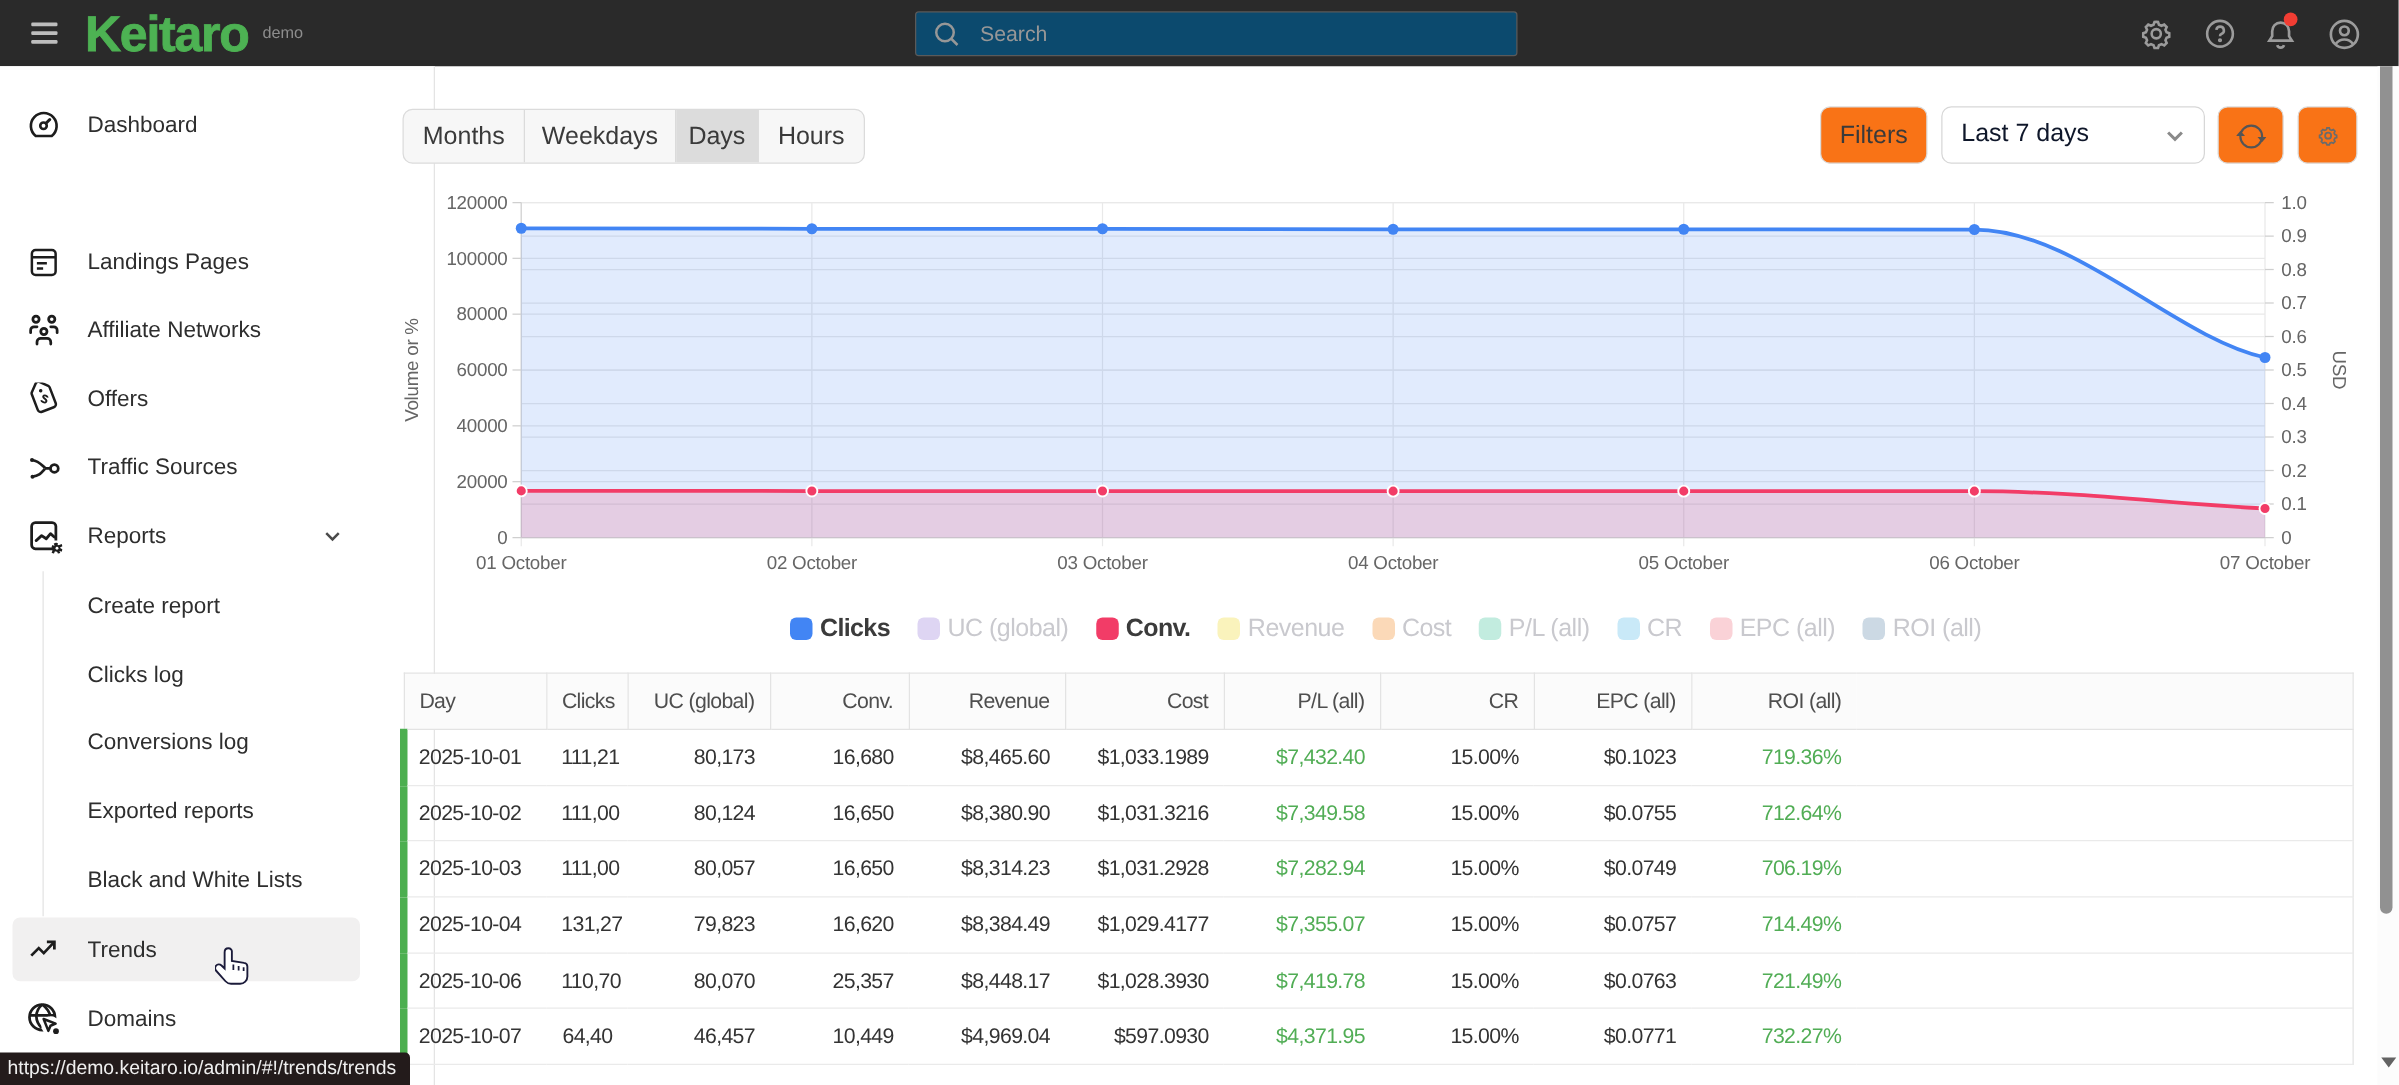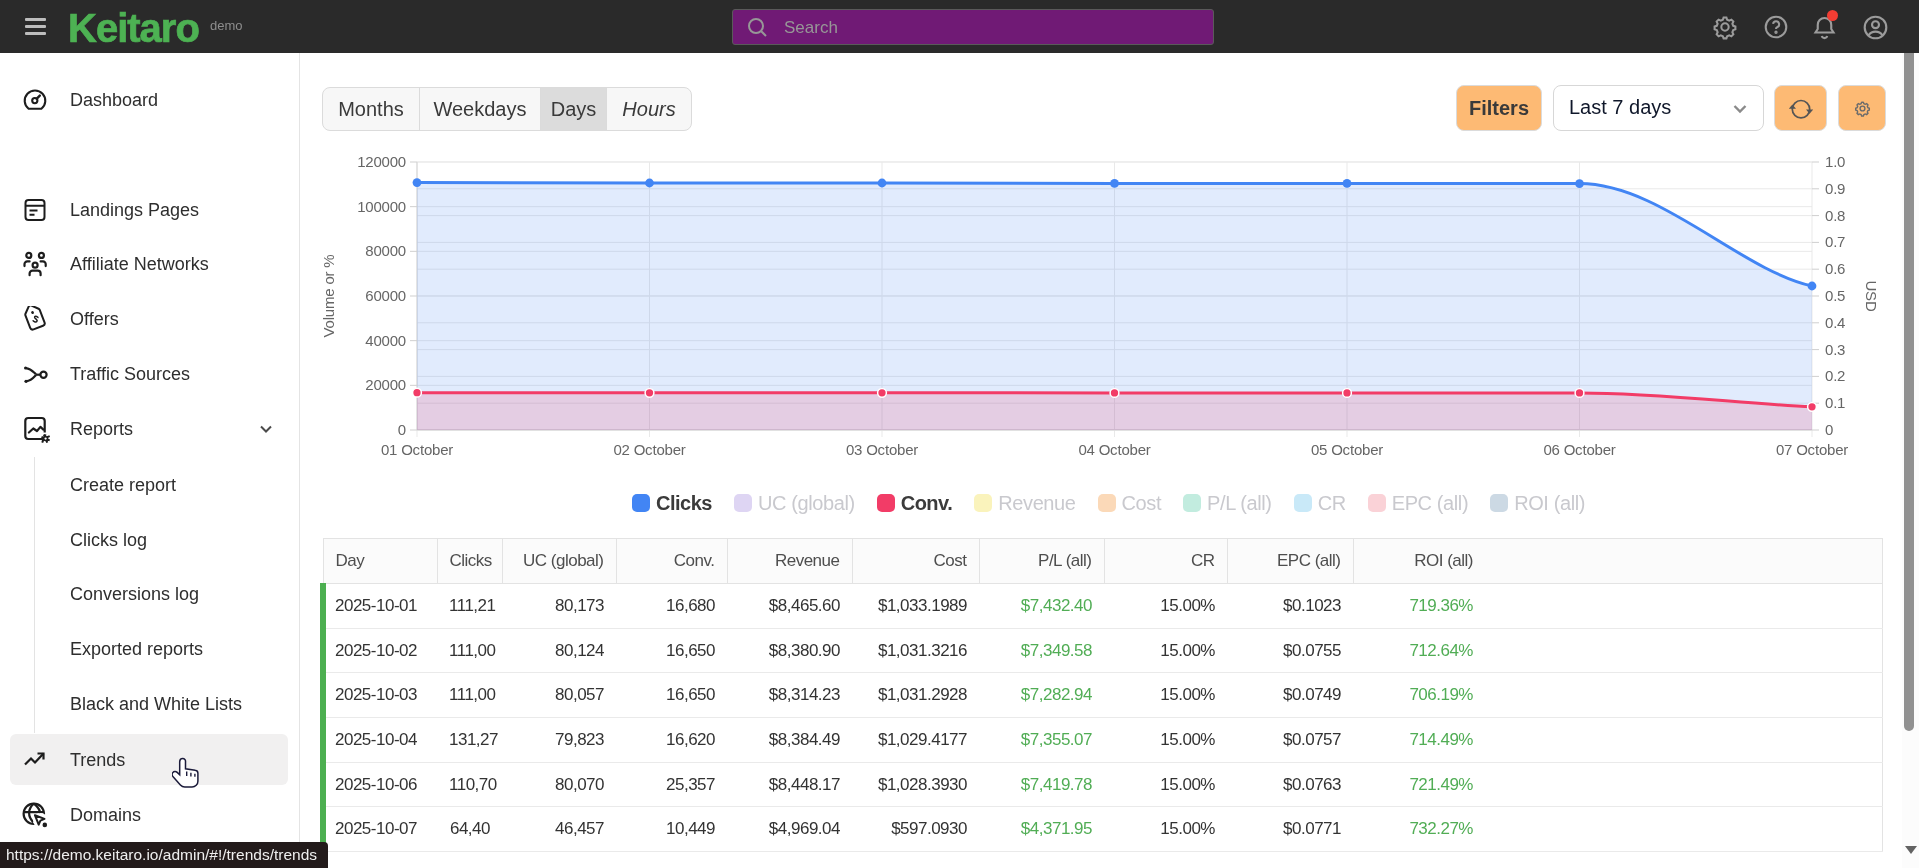--- a/index.html
+++ b/index.html
@@ -6,43 +6,43 @@
 html,body { width:1919px; height:868px; overflow:hidden; background:#fff;
   font-family:"Liberation Sans", sans-serif; }
 #page { position:relative; width:1919px; height:868px; overflow:hidden; }
 .abs { position:absolute; }
 
 
 #topbar { position:absolute; left:0; top:0; width:1919px; height:53px; background:#2a2a2a; }
 #burger div { position:absolute; left:25px; width:21px; height:3px; background:#bdbdbd; border-radius:1px; }
 #logo { position:absolute; left:68px; top:6px; font-size:40px; font-weight:bold; color:#4db253; letter-spacing:-1px; -webkit-text-stroke:0.7px #4db253; }
 #demo { position:absolute; left:210px; top:18px; font-size:13px; color:#8d8d8d; }
-#searchbox { position:absolute; left:732px; top:9px; width:482px; height:36px; background:#701a75;
+#searchbox { position:absolute; left:732px; top:9px; width:482px; height:36px; background:#0c4a6e;
   border:1px solid #5a5a5a; border-radius:3px; }
 #searchbox span { position:absolute; left:51px; top:8px; font-size:17px; color:#979797; }
 .tbicon { position:absolute; top:14px; }
 
 
-#sidebar { position:absolute; left:0; top:53px; width:300px; height:815px; background:#fff;
+#sidebar { position:absolute; left:0; top:53px; width:348px; height:815px; background:#fff;
   border-right:1px solid #e4e4e4; }
 .mitem { position:absolute; left:0; width:300px; height:40px; }
 .mitem .txt { position:absolute; left:70px; top:50%; transform:translateY(-50%); font-size:18px; color:#2e2e2e; }
 .mitem svg { position:absolute; left:22px; top:50%; transform:translateY(-50%); }
 .subtxt { position:absolute; left:70px; font-size:18px; color:#2e2e2e; transform:translateY(-50%); }
 #indentline { position:absolute; left:34px; top:404px; width:1px; height:276px; background:#e3e3e3; }
 #trendsrow { position:absolute; left:10px; top:681px; width:278px; height:51px; background:#f1f0f0; border-radius:6px; }
 
 
 #tabs { position:absolute; left:322px; top:87px; height:44px; background:#f7f7f7;
   border:1px solid #dbdbdb; border-radius:8px; display:flex; overflow:hidden; }
 #tabs div { font-size:20px; color:#3a3a3a; line-height:42px; text-align:center; border-right:1px solid #dbdbdb; }
-#tabs div:last-child { border-right:none;font-style:italic; }
+#tabs div:last-child { border-right:none; }
 #tabs .sel { background:#dcdcdc; }
-.btn { position:absolute; top:85px; height:46px; background:#fdba74; border:1px solid #dbdbdb;
-  border-radius:8px; font-size:20px; color:#3a3a3a; text-align:center; line-height:44px;font-weight:bold; }
+.btn { position:absolute; top:85px; height:46px; background:#f97316; border:1px solid #dbdbdb;
+  border-radius:8px; font-size:20px; color:#3a3a3a; text-align:center; line-height:44px; }
 #dd { position:absolute; left:1553px; top:85px; width:211px; height:46px; background:#fff;
   border:1px solid #d7d7d7; border-radius:8px; }
 #dd span { position:absolute; left:15px; top:10px; font-size:20px; color:#0f172a; }
 
 
 #legend { position:absolute; left:621px; top:490px; height:26px;
   display:flex; justify-content:flex-start; align-items:center; }
 .litem { display:flex; align-items:center; margin:0 11px; }
 .lsq { width:18px; height:18px; border-radius:5px; margin-right:6px; }
 .ltxt { font-size:20px; color:#3b3b3b; font-weight:bold; letter-spacing:-0.5px; }

